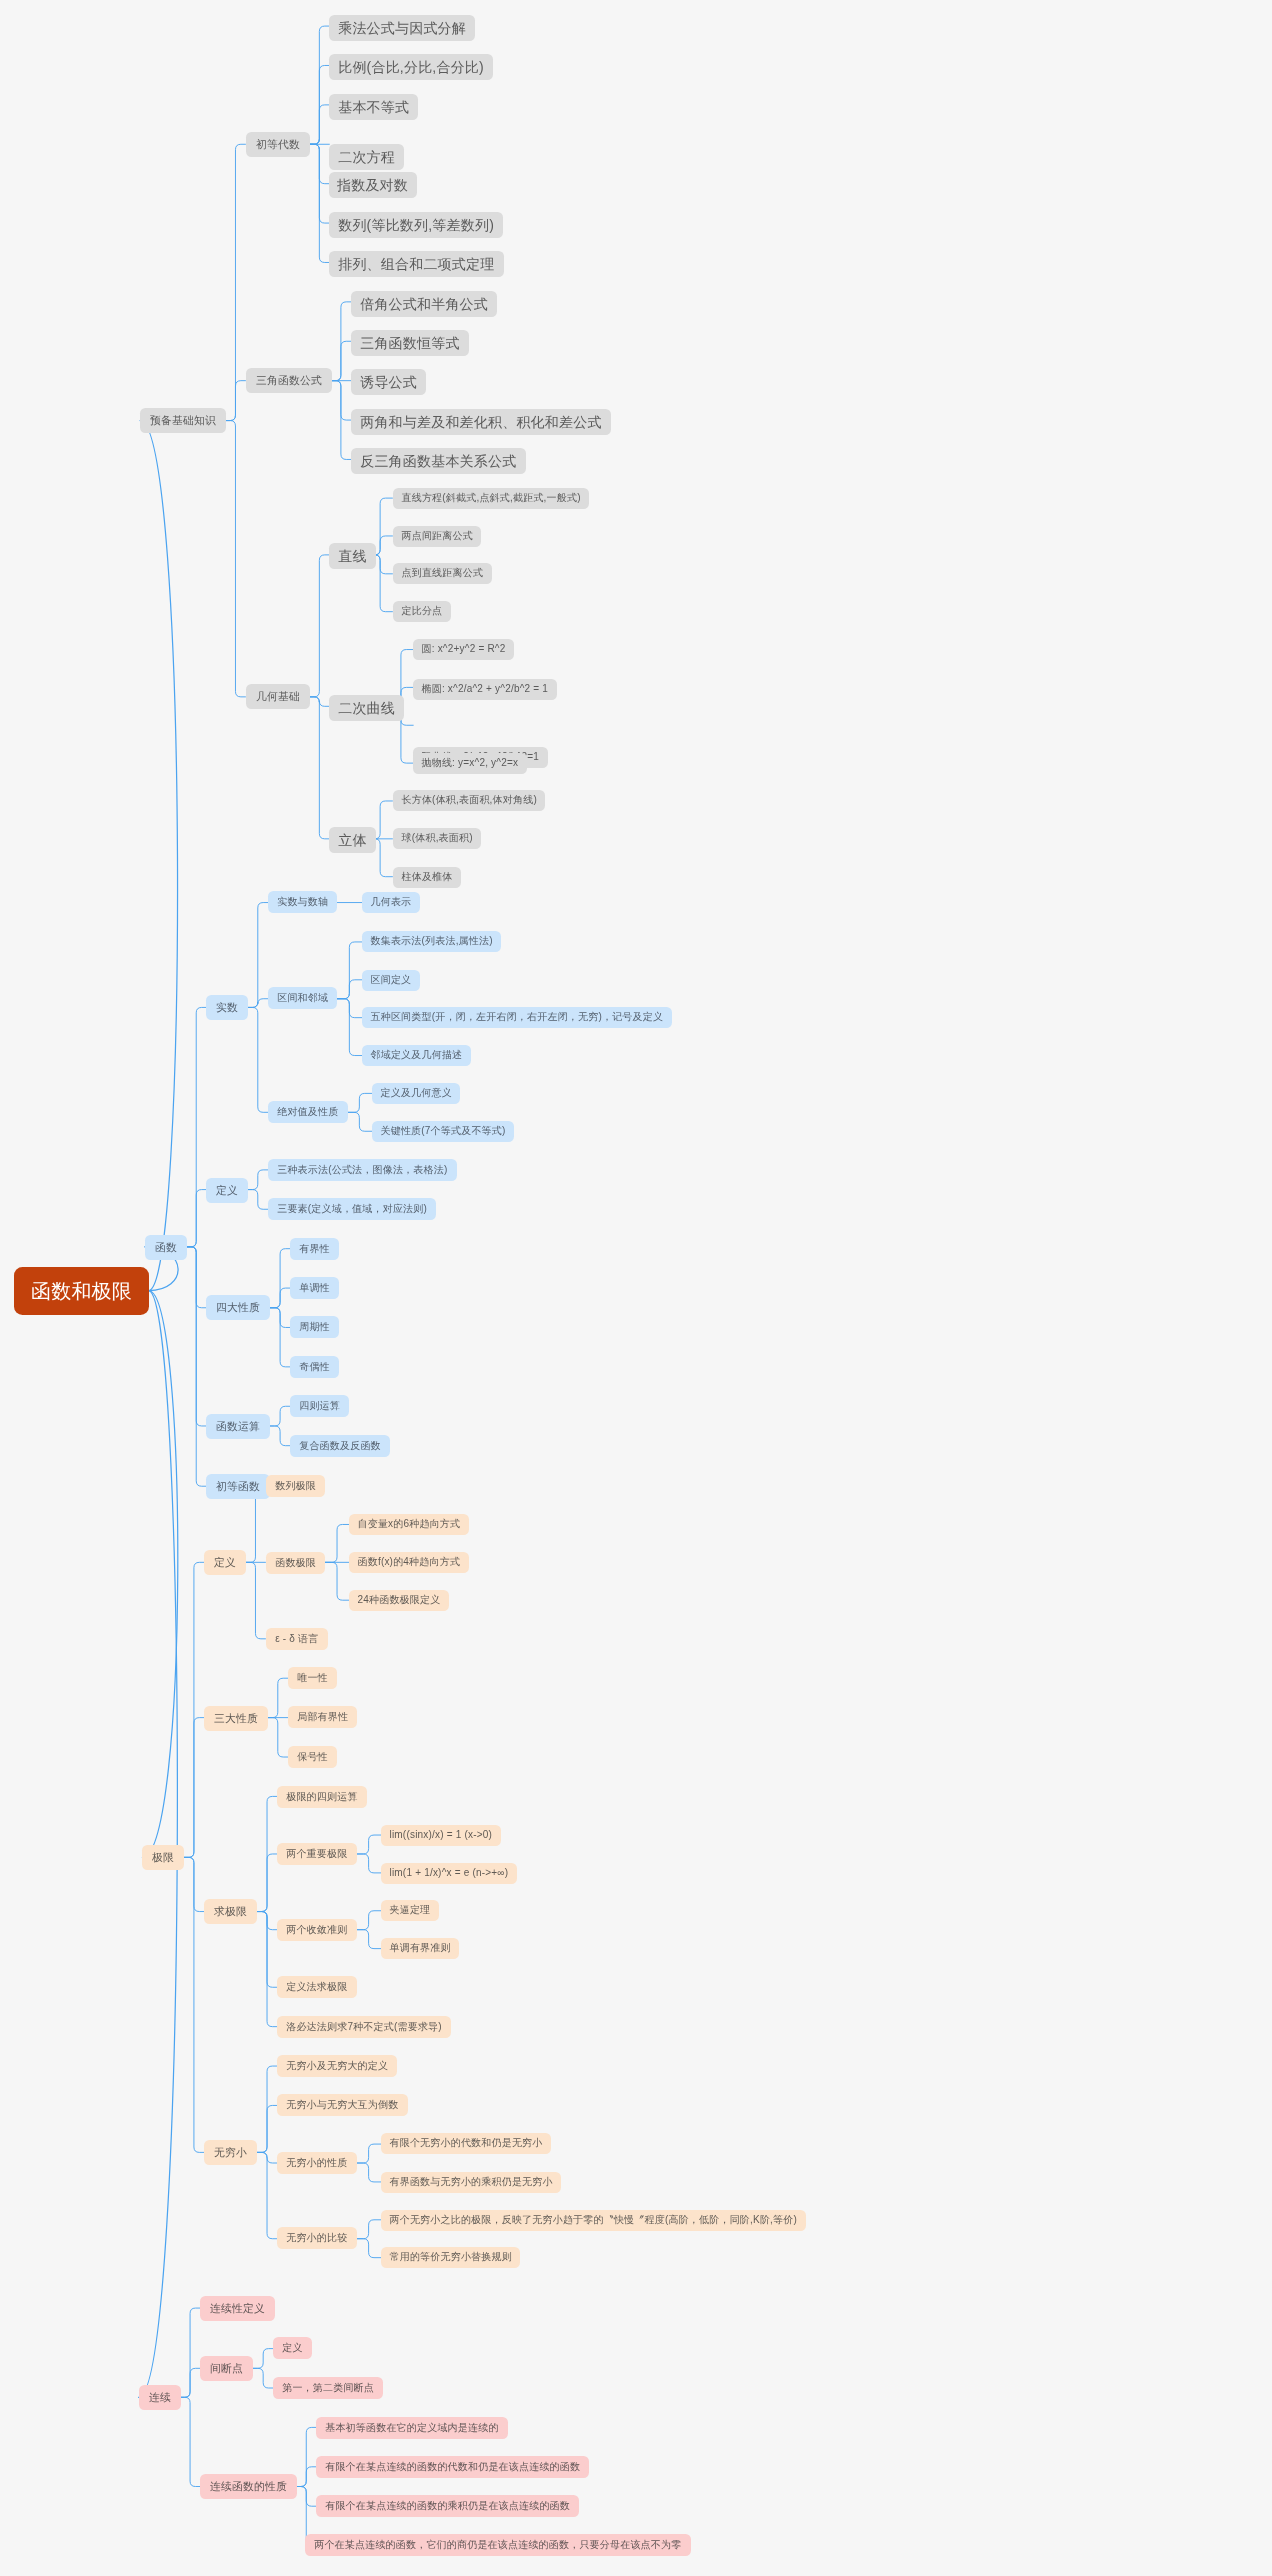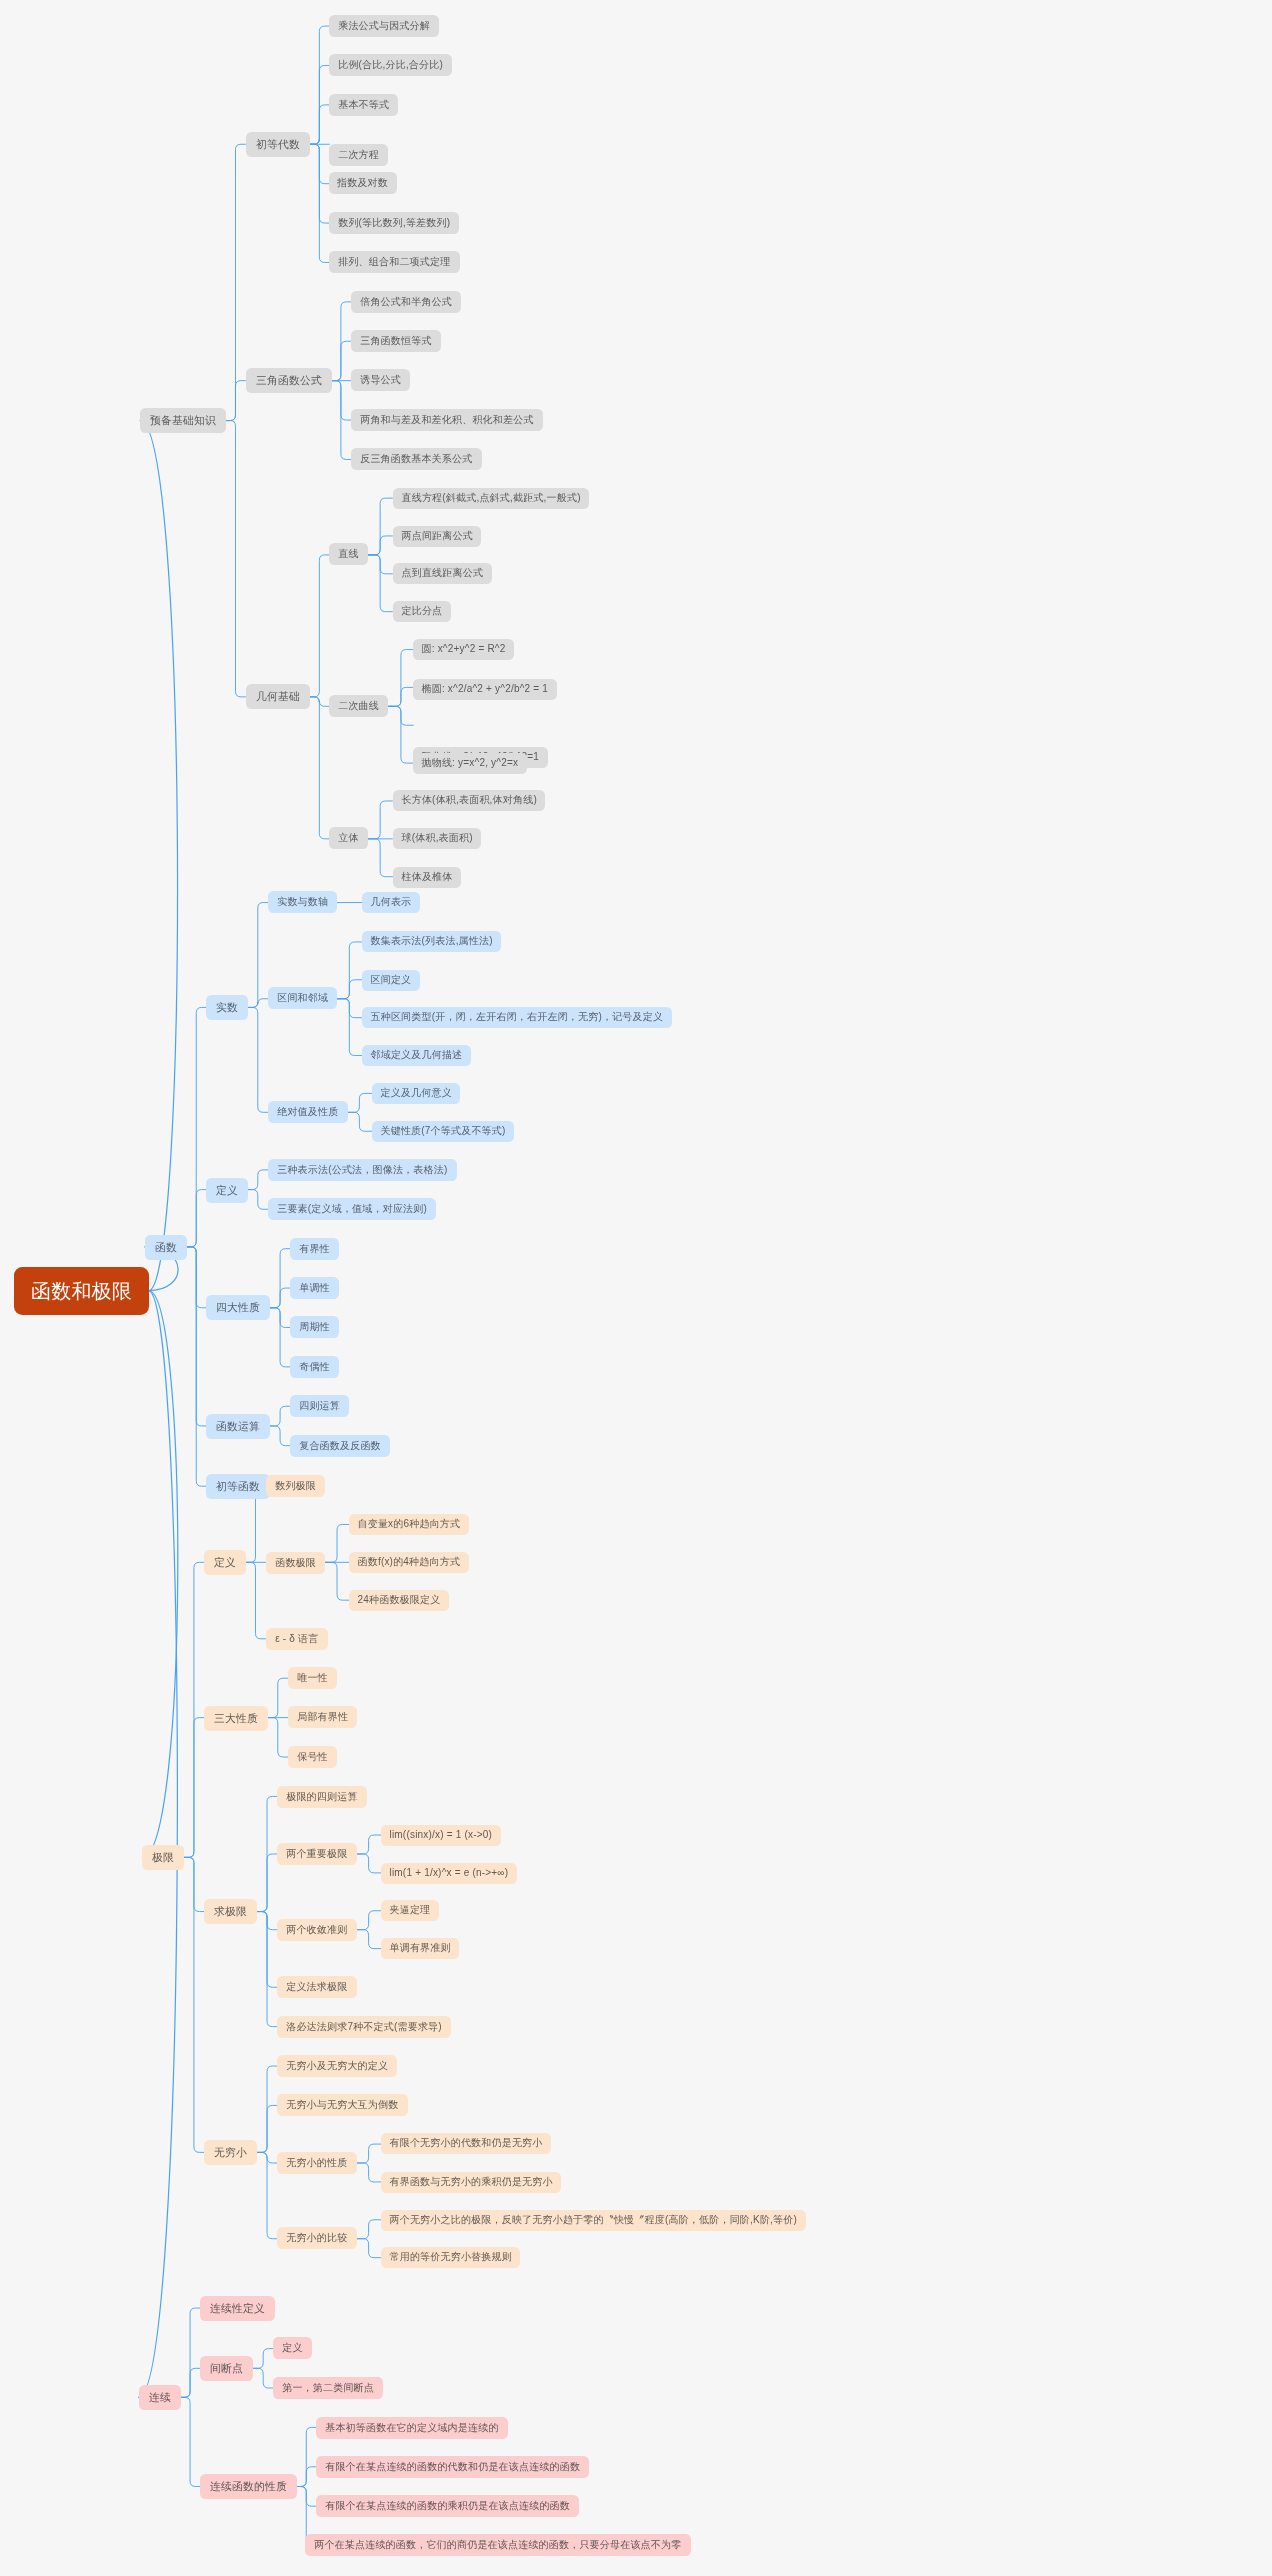--- a/index.html
+++ b/index.html
@@ -42,21 +42,21 @@
   }
   
   .n-gray {
     background: #dcdcdc;
     color: #5a5a5a;
     font-size: 10px;
     padding: 5.4px 8.5px;
     border-radius: 5.4px;
   }
   .n-gray.lvl1 { font-size: 10.8px; padding: 7px 10px; }
-  .n-gray.lvl2 { font-size: 10px; padding: 6.2px 9.2px; }
+  .n-gray.lvl2 { font-size: 14px; padding: 6.2px 9.2px; }
   
   .n-blue {
     background: #cbe4fb;
     color: #54606e;
     font-size: 10px;
     padding: 5.4px 8.5px;
     border-radius: 5.4px;
   }
   .n-blue.lvl1 { font-size: 10.8px; padding: 7px 10px; }
   .n-blue.lvl2 { font-size: 10px; padding: 6.2px 9.2px; }

